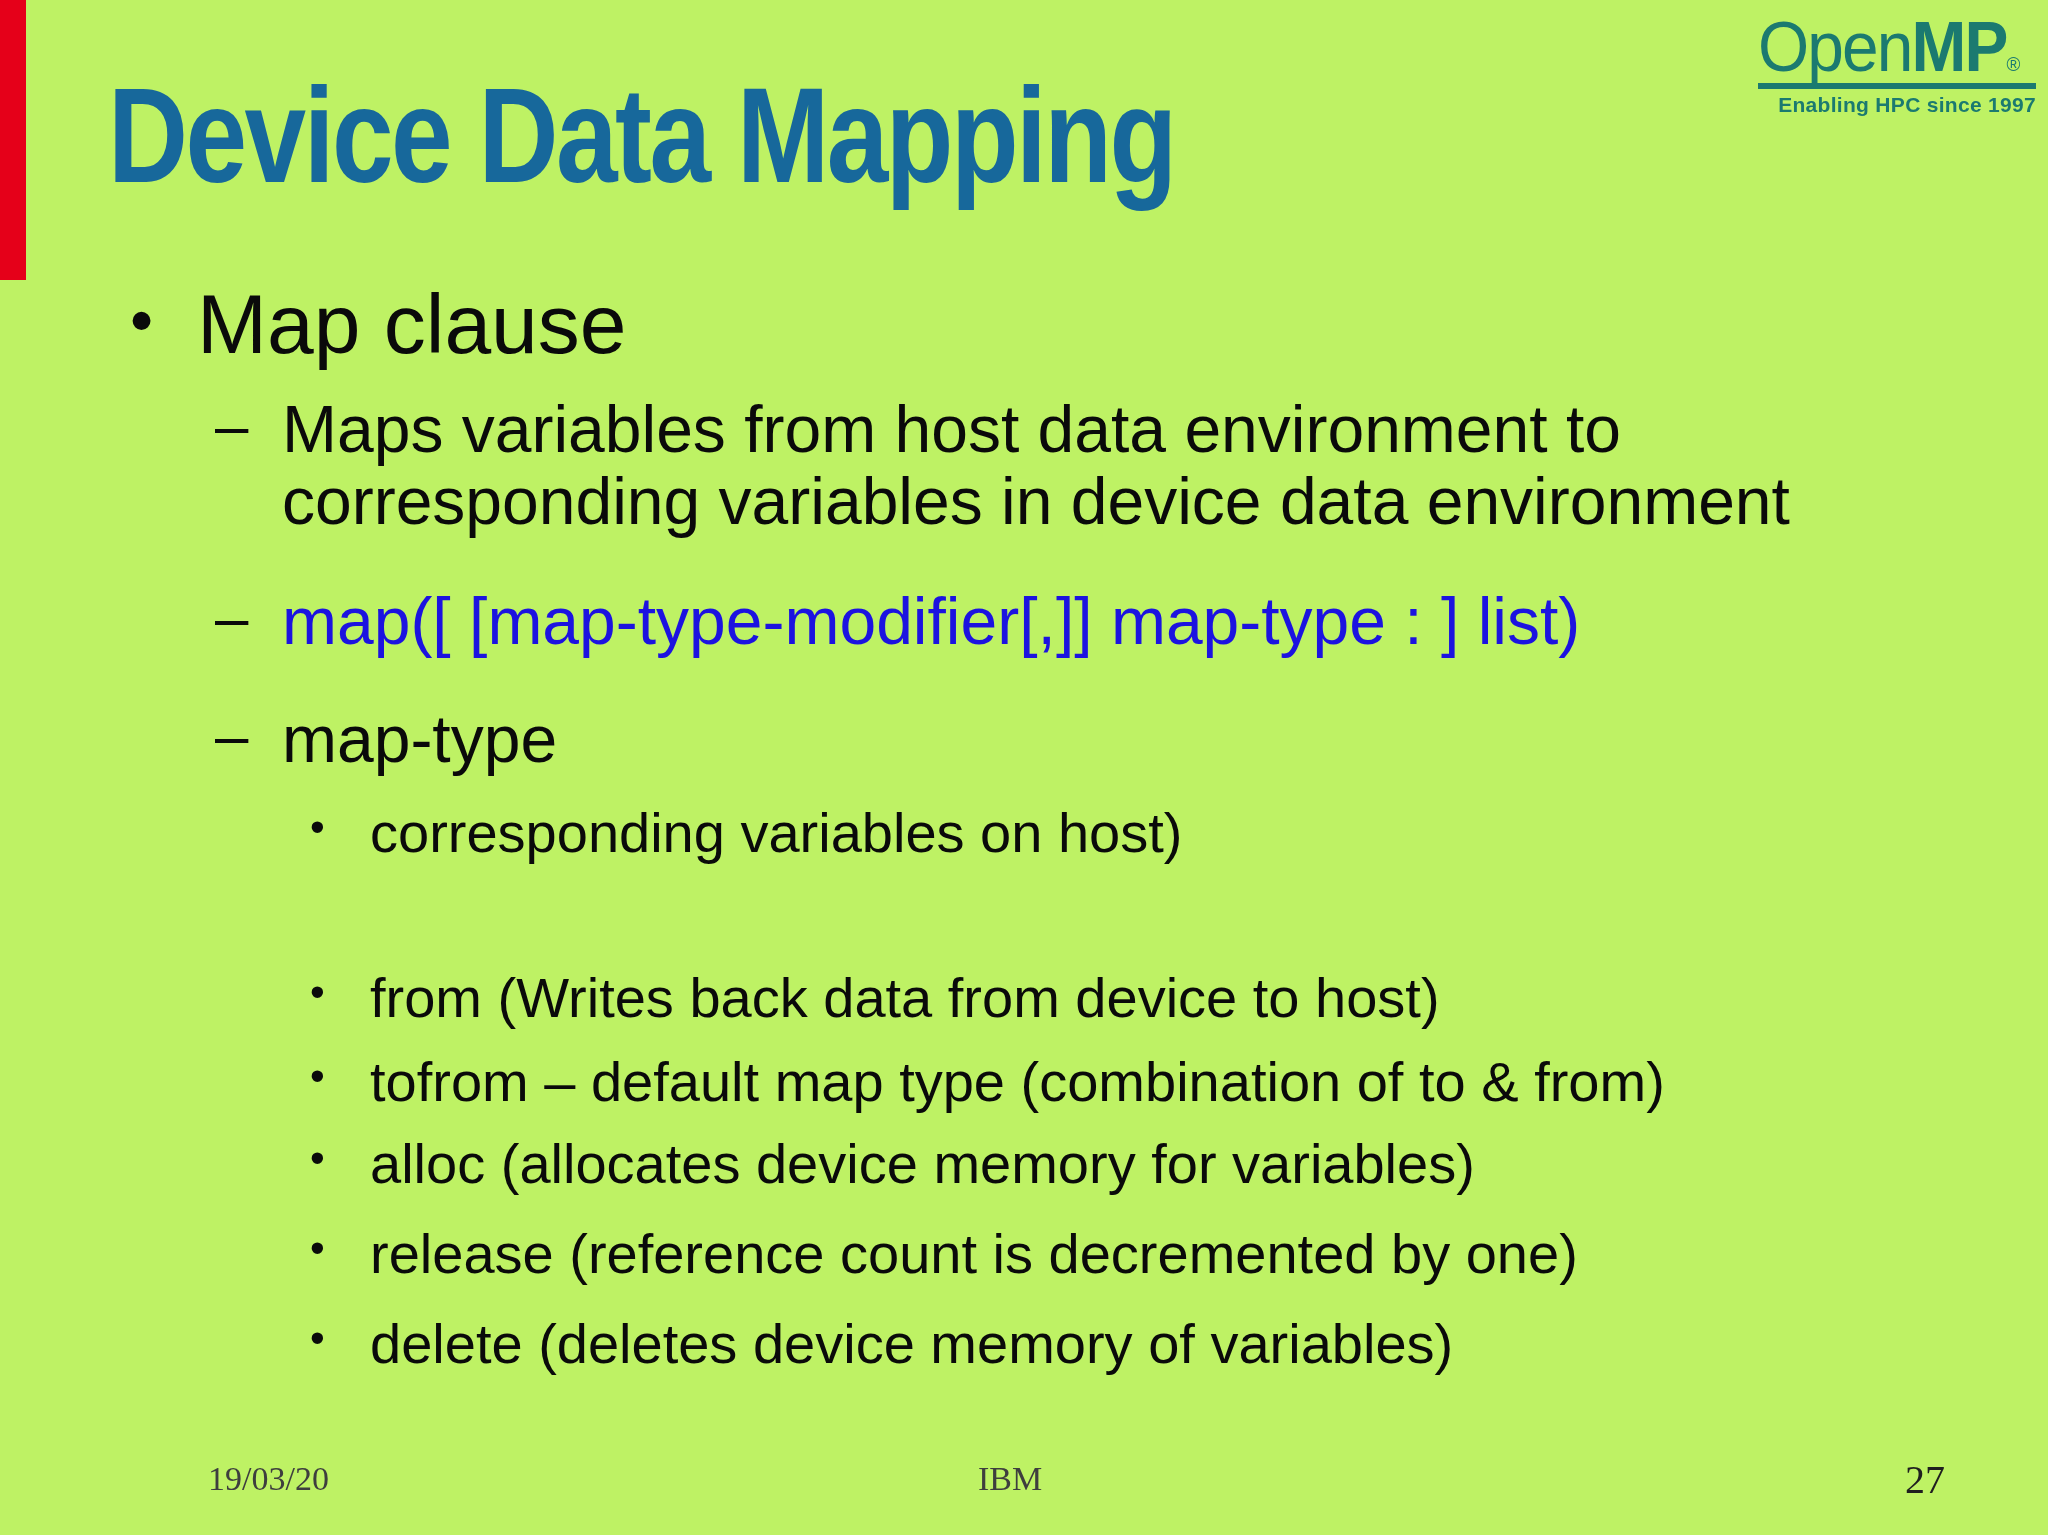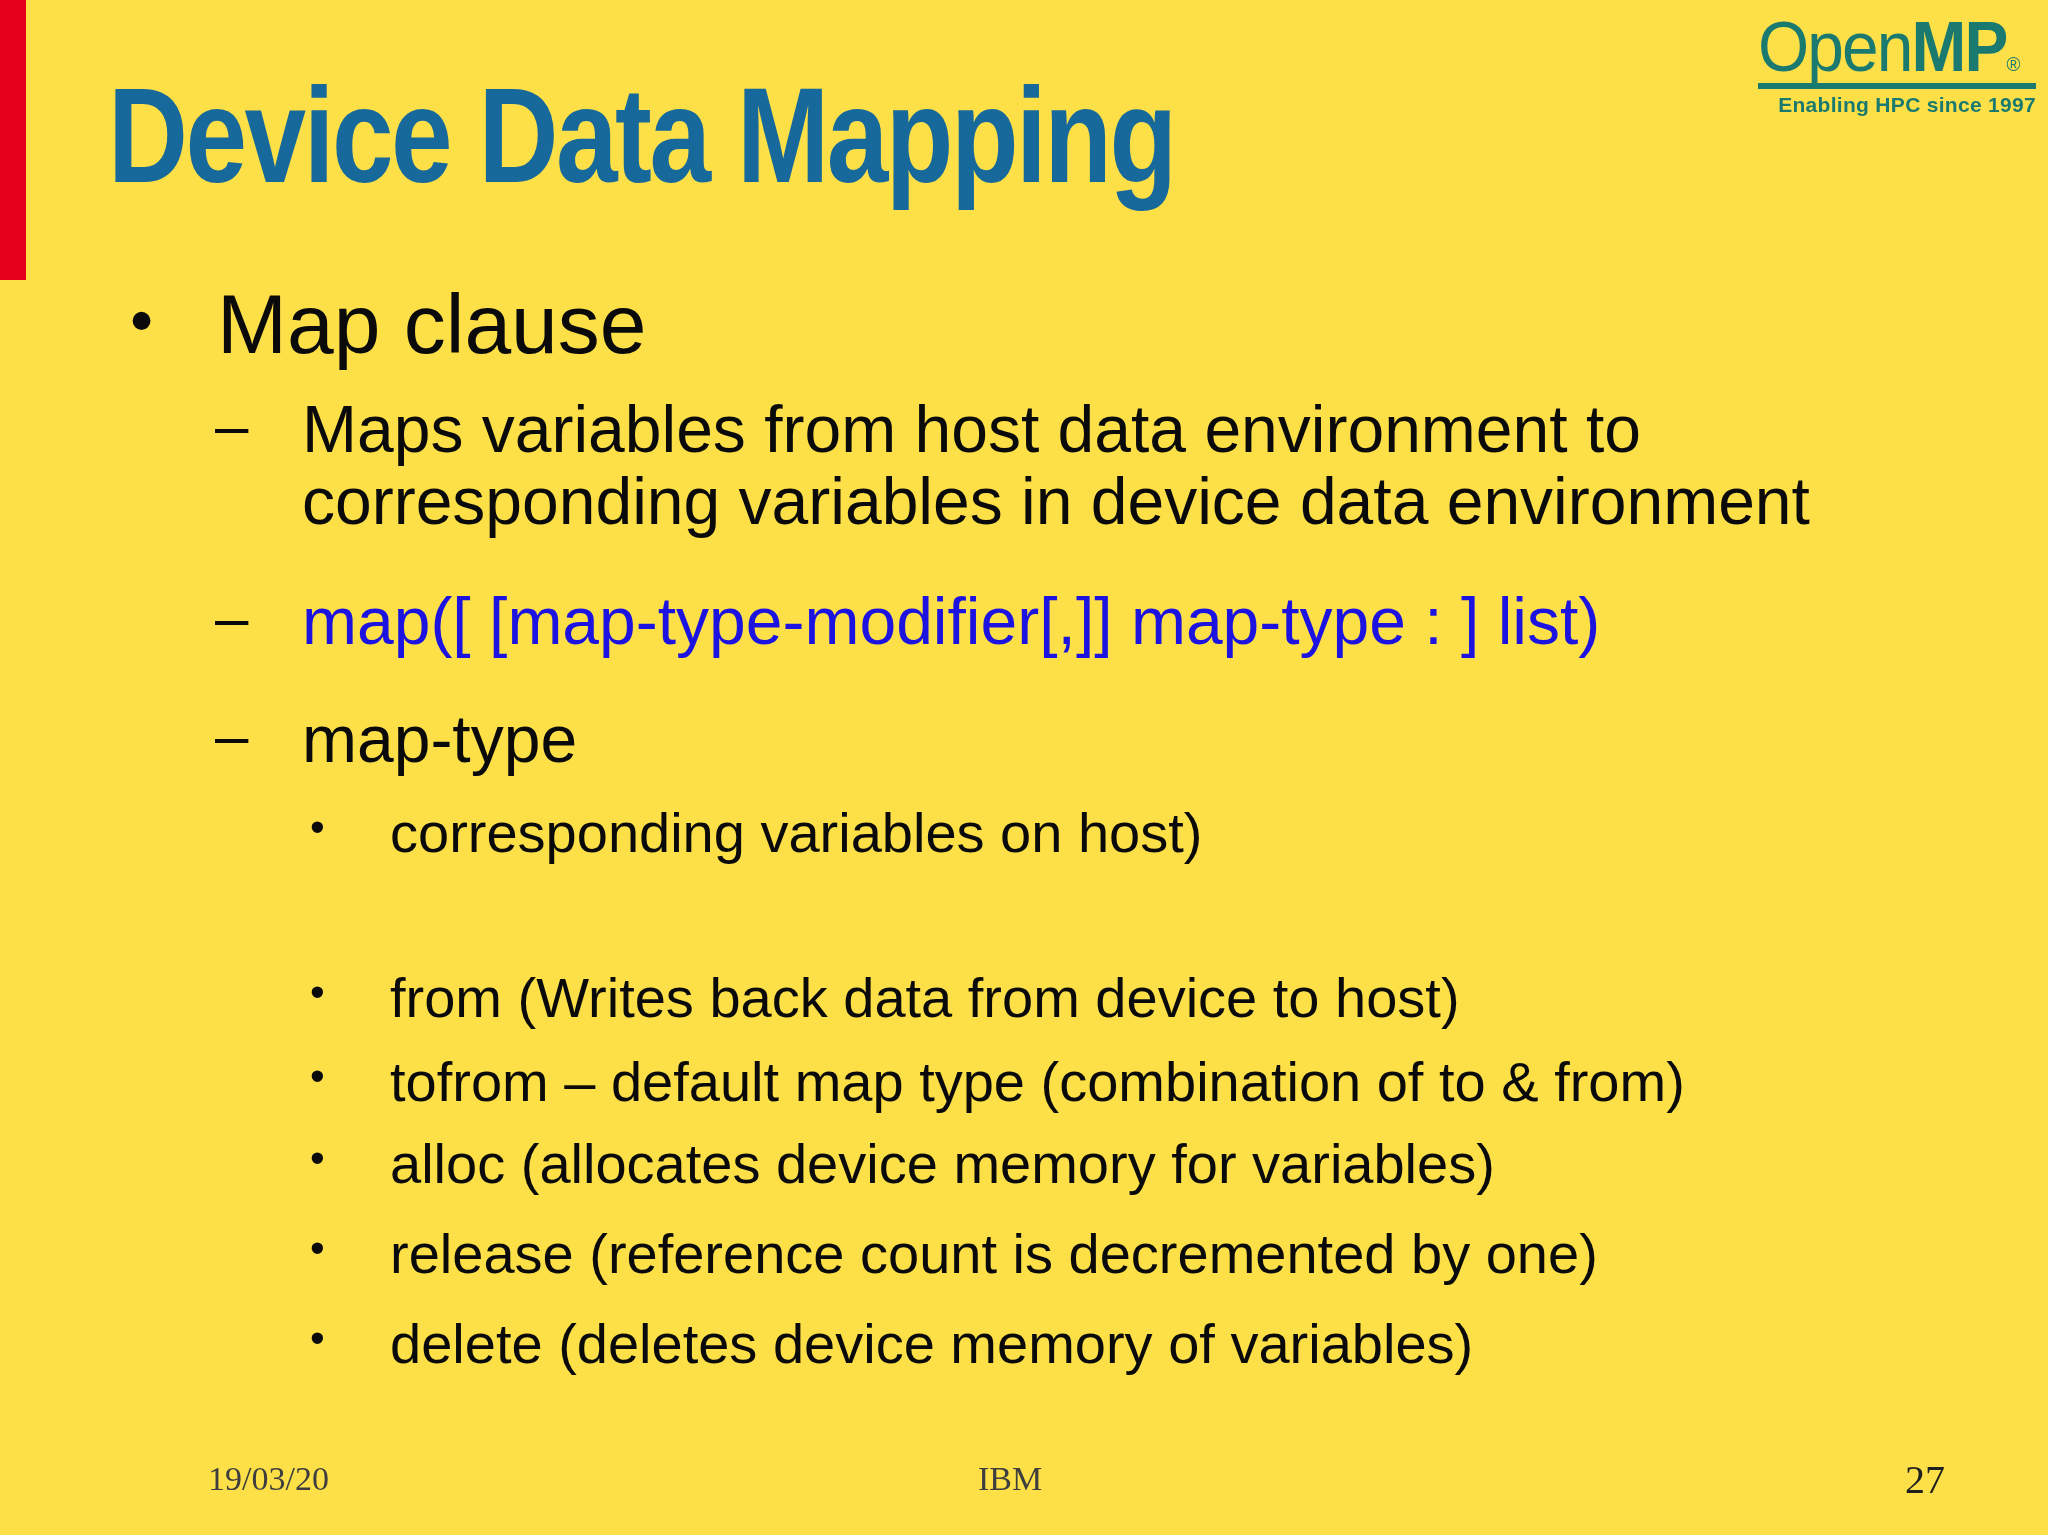--- a/index.html
+++ b/index.html
@@ -1,19 +1,19 @@
 <!DOCTYPE html>
 <html><head>
 <meta charset="utf-8">
 <style>
   html,body{margin:0;padding:0;background:#ffffff;}
   .slide{
     position:relative;
     width:2048px;height:1535px;
-    background:#fde047;
+    background:#bef264;
     overflow:hidden;
     font-family:"Liberation Sans", sans-serif;
     color:#0a0a0a;
     text-decoration:underline;
   }
   
   .red-bar{
     position:absolute;left:0;top:0;width:26px;height:280px;
     background:#e50019;
   }
@@ -37,21 +37,21 @@
   .logo-word .reg{font-size:20px;font-weight:400;vertical-align:baseline;}
   .logo-rule{height:6px;background:#1b7a70;margin-top:2px;}
   .logo-tagline{
     margin-top:4px;text-align:right;
     color:#1b7a70;font-weight:bold;font-size:21px;letter-spacing:0.3px;
     white-space:nowrap;
   }
   
   .row{position:absolute;left:0;width:2048px;}
   .row .marker{position:absolute;top:0;}
-  .row .line{display:block;white-space:nowrap;margin-left:20px;}
+  .row .line{display:block;white-space:nowrap;}
   .l1{font-size:84px;}
   .l1 .marker{left:130px;font-size:66px;top:6px;}
   .l1 .text{margin-left:197px;}
   .l2{font-size:66px;}
   .l2 .marker{left:215px;font-size:60px;top:-2px;}
   .l2 .text{margin-left:282px;}
   .l2 .line{line-height:72px;}
   .l3{font-size:56px;}
   .l3 .marker{left:310px;font-size:42px;top:4px;}
   .l3 .text{margin-left:370px;}

